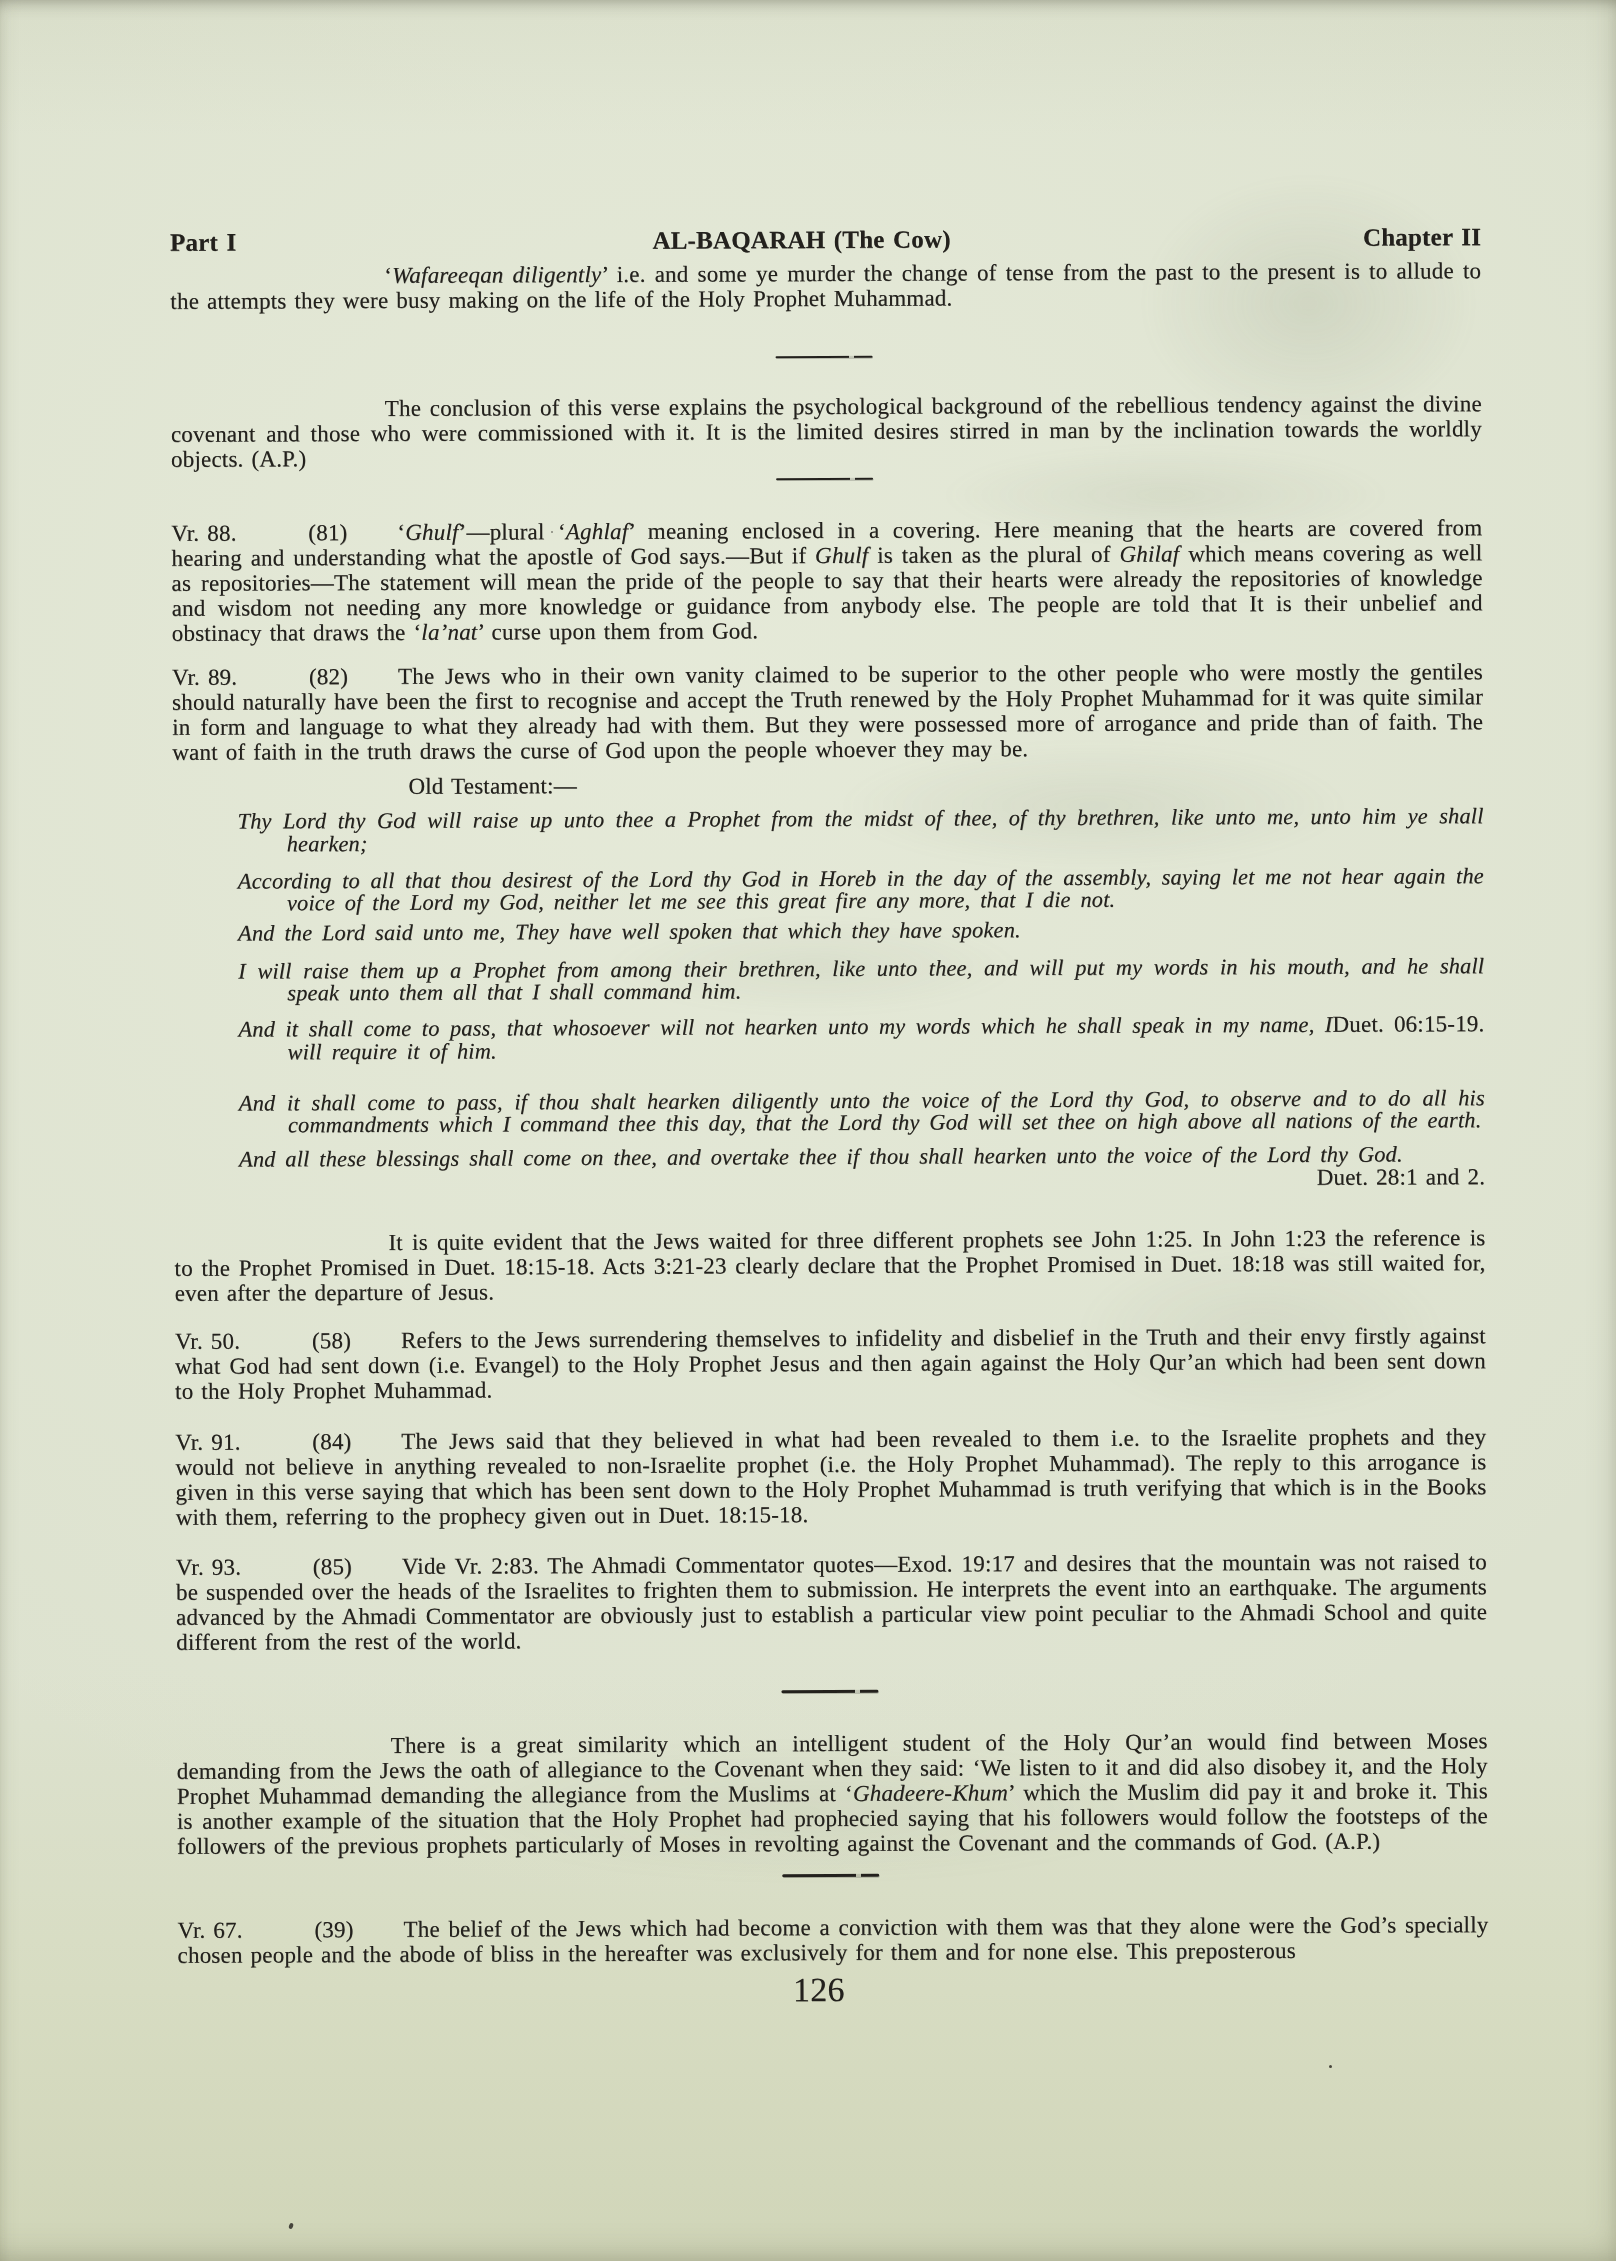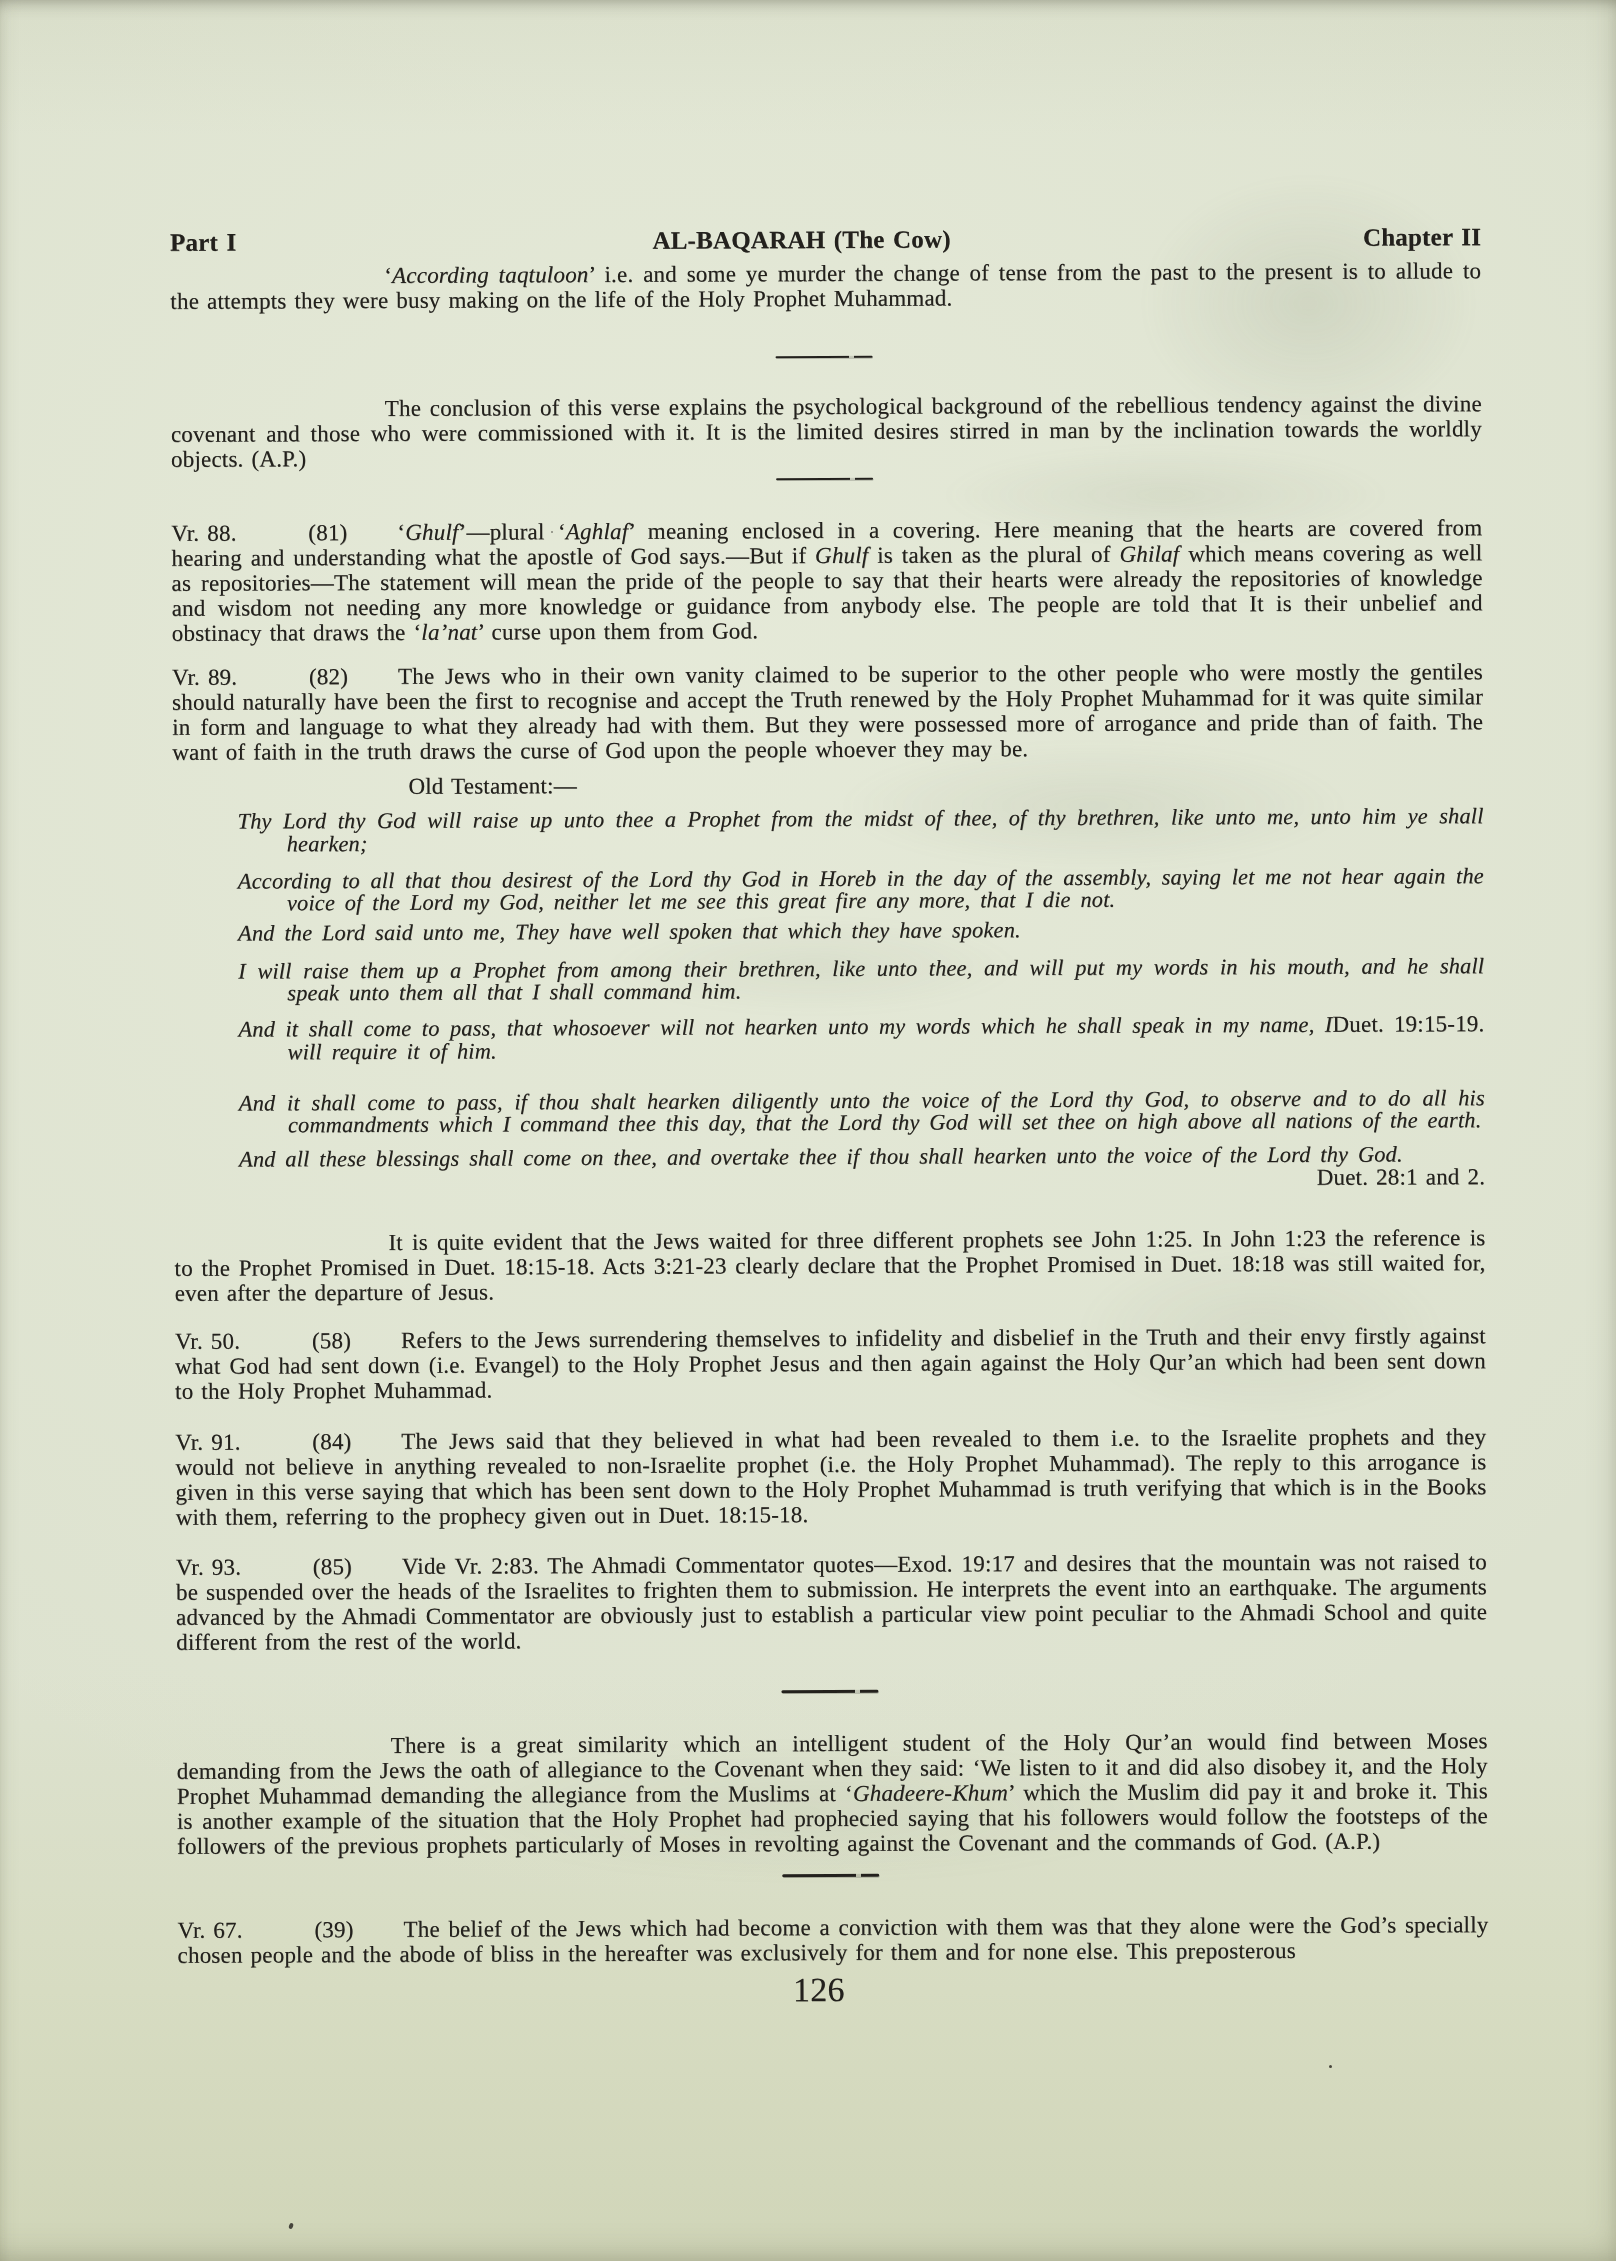--- a/index.html
+++ b/index.html
@@ -85,21 +85,21 @@
   <div class="speck" style="left:551px;top:531px;width:2.4px;height:2.4px;opacity:.5;"></div>
 
   <div class="content">
 
     <div class="header">
       <span class="h-left">Part I</span>
       <span class="h-center">AL-BAQARAH  (The Cow)</span>
       <span class="h-right">Chapter II</span>
     </div>
 
-    <p class="indent" style="margin-top:8.8px"><span>‘</span><i>According taqtuloon</i><span>’ i.e. and some ye murder the change of tense from the past to the present is to allude to the attempts they were busy making on the life of the Holy Prophet Muhammad.</span></p>
+    <p class="indent" style="margin-top:8.8px"><span>‘</span><i>Wafareeqan diligently</i><span>’ i.e. and some ye murder the change of tense from the past to the present is to allude to the attempts they were busy making on the life of the Holy Prophet Muhammad.</span></p>
 
     <div class="rule" style="margin-top:45px"></div>
 
     <p class="indent" style="margin-top:36px"><span>The conclusion of this verse explains the psychological background of the rebellious tendency against the divine covenant and those who were commissioned with it.  It is the limited desires stirred in man by the inclination towards the worldly objects.  (A.P.)</span></p>
 
     <div class="rule" style="margin-top:8.8px"></div>
 
     <p style="margin-top:38px">
       <span class="vlabel">Vr. 88.</span><span class="vnum">(81)</span><span><span>‘</span><i>Ghulf</i><span>’—plural ‘</span><i>Aghlaf</i><span>’ meaning enclosed in a covering.  Here meaning that the hearts are covered from hearing and understanding what the apostle of God says.—But if </span><i>Ghulf</i><span> is taken as the plural of </span><i>Ghilaf</i><span> which means covering as well as repositories—The statement  will mean the pride of the people to say that their hearts were already the  repositories of knowledge and wisdom not needing any more knowledge or guidance from anybody else.  The people  are told that It is their unbelief and obstinacy that draws the ‘</span><i>la’nat</i><span>’ curse upon them from God.</span></span>
     </p>
@@ -111,21 +111,21 @@
     <p class="ot-heading" style="margin-top:10.4px">Old Testament:—</p>
 
     <p class="quote" style="margin-top:11.2px"><span>Thy Lord thy God will raise up unto thee a Prophet from the midst of thee, of thy brethren, like unto me, unto him ye shall hearken;</span></p>
 
     <p class="quote" style="margin-top:15px"><span>According to all that thou desirest of the Lord thy God in Horeb in the day of the assembly, saying let me not hear again the voice of the Lord my God, neither let me see this great fire any more, that I die not.</span></p>
 
     <p class="quote" style="margin-top:7.2px"><span>And the Lord said unto me, They have well spoken that which they have spoken.</span></p>
 
     <p class="quote" style="margin-top:16px"><span>I will raise them up a Prophet from among their brethren, like unto thee, and will put my words in his mouth, and he shall speak unto them all that I shall command him.</span></p>
 
-    <p class="quote" style="margin-top:13.6px"><span class="qref">Duet. 19:15-19.</span><span>And it shall come to pass, that whosoever will not hearken unto my words which he shall speak in my name, I will require it of him.</span></p>
+    <p class="quote" style="margin-top:13.6px"><span class="qref">Duet. 06:15-19.</span><span>And it shall come to pass, that whosoever will not hearken unto my words which he shall speak in my name, I will require it of him.</span></p>
 
     <p class="quote" style="margin-top:29px"><span>And it shall come to pass, if thou shalt hearken diligently unto the voice of the Lord thy God, to observe and to do all his commandments which I command thee this day, that the Lord thy God will set thee on high above all nations of the earth.</span></p>
 
     <p class="quote" style="margin-top:11.2px"><span>And all these blessings shall come on thee, and overtake thee if thou shall hearken unto the voice of the Lord thy God.</span></p>
     <p class="qref-line">Duet. 28:1 and 2.</p>
 
     <p class="indent" style="margin-top:36px"><span>It is quite evident that the Jews  waited for three different prophets see John 1:25.  In John 1:23 the reference is to the Prophet Promised in Duet.  18:15-18.  Acts 3:21-23 clearly declare that the Prophet  Promised in Duet. 18:18 was still waited for, even after the departure of Jesus.</span></p>
 
     <p style="margin-top:23px">
       <span class="vlabel">Vr. 50.</span><span class="vnum">(58)</span><span><span>Refers to the Jews surrendering themselves to infidelity and disbelief in the Truth and their envy firstly against what God had sent down (i.e. Evangel) to the Holy Prophet Jesus and then again against the Holy Qur’an which had been sent down to the Holy Prophet Muhammad.</span></span>

